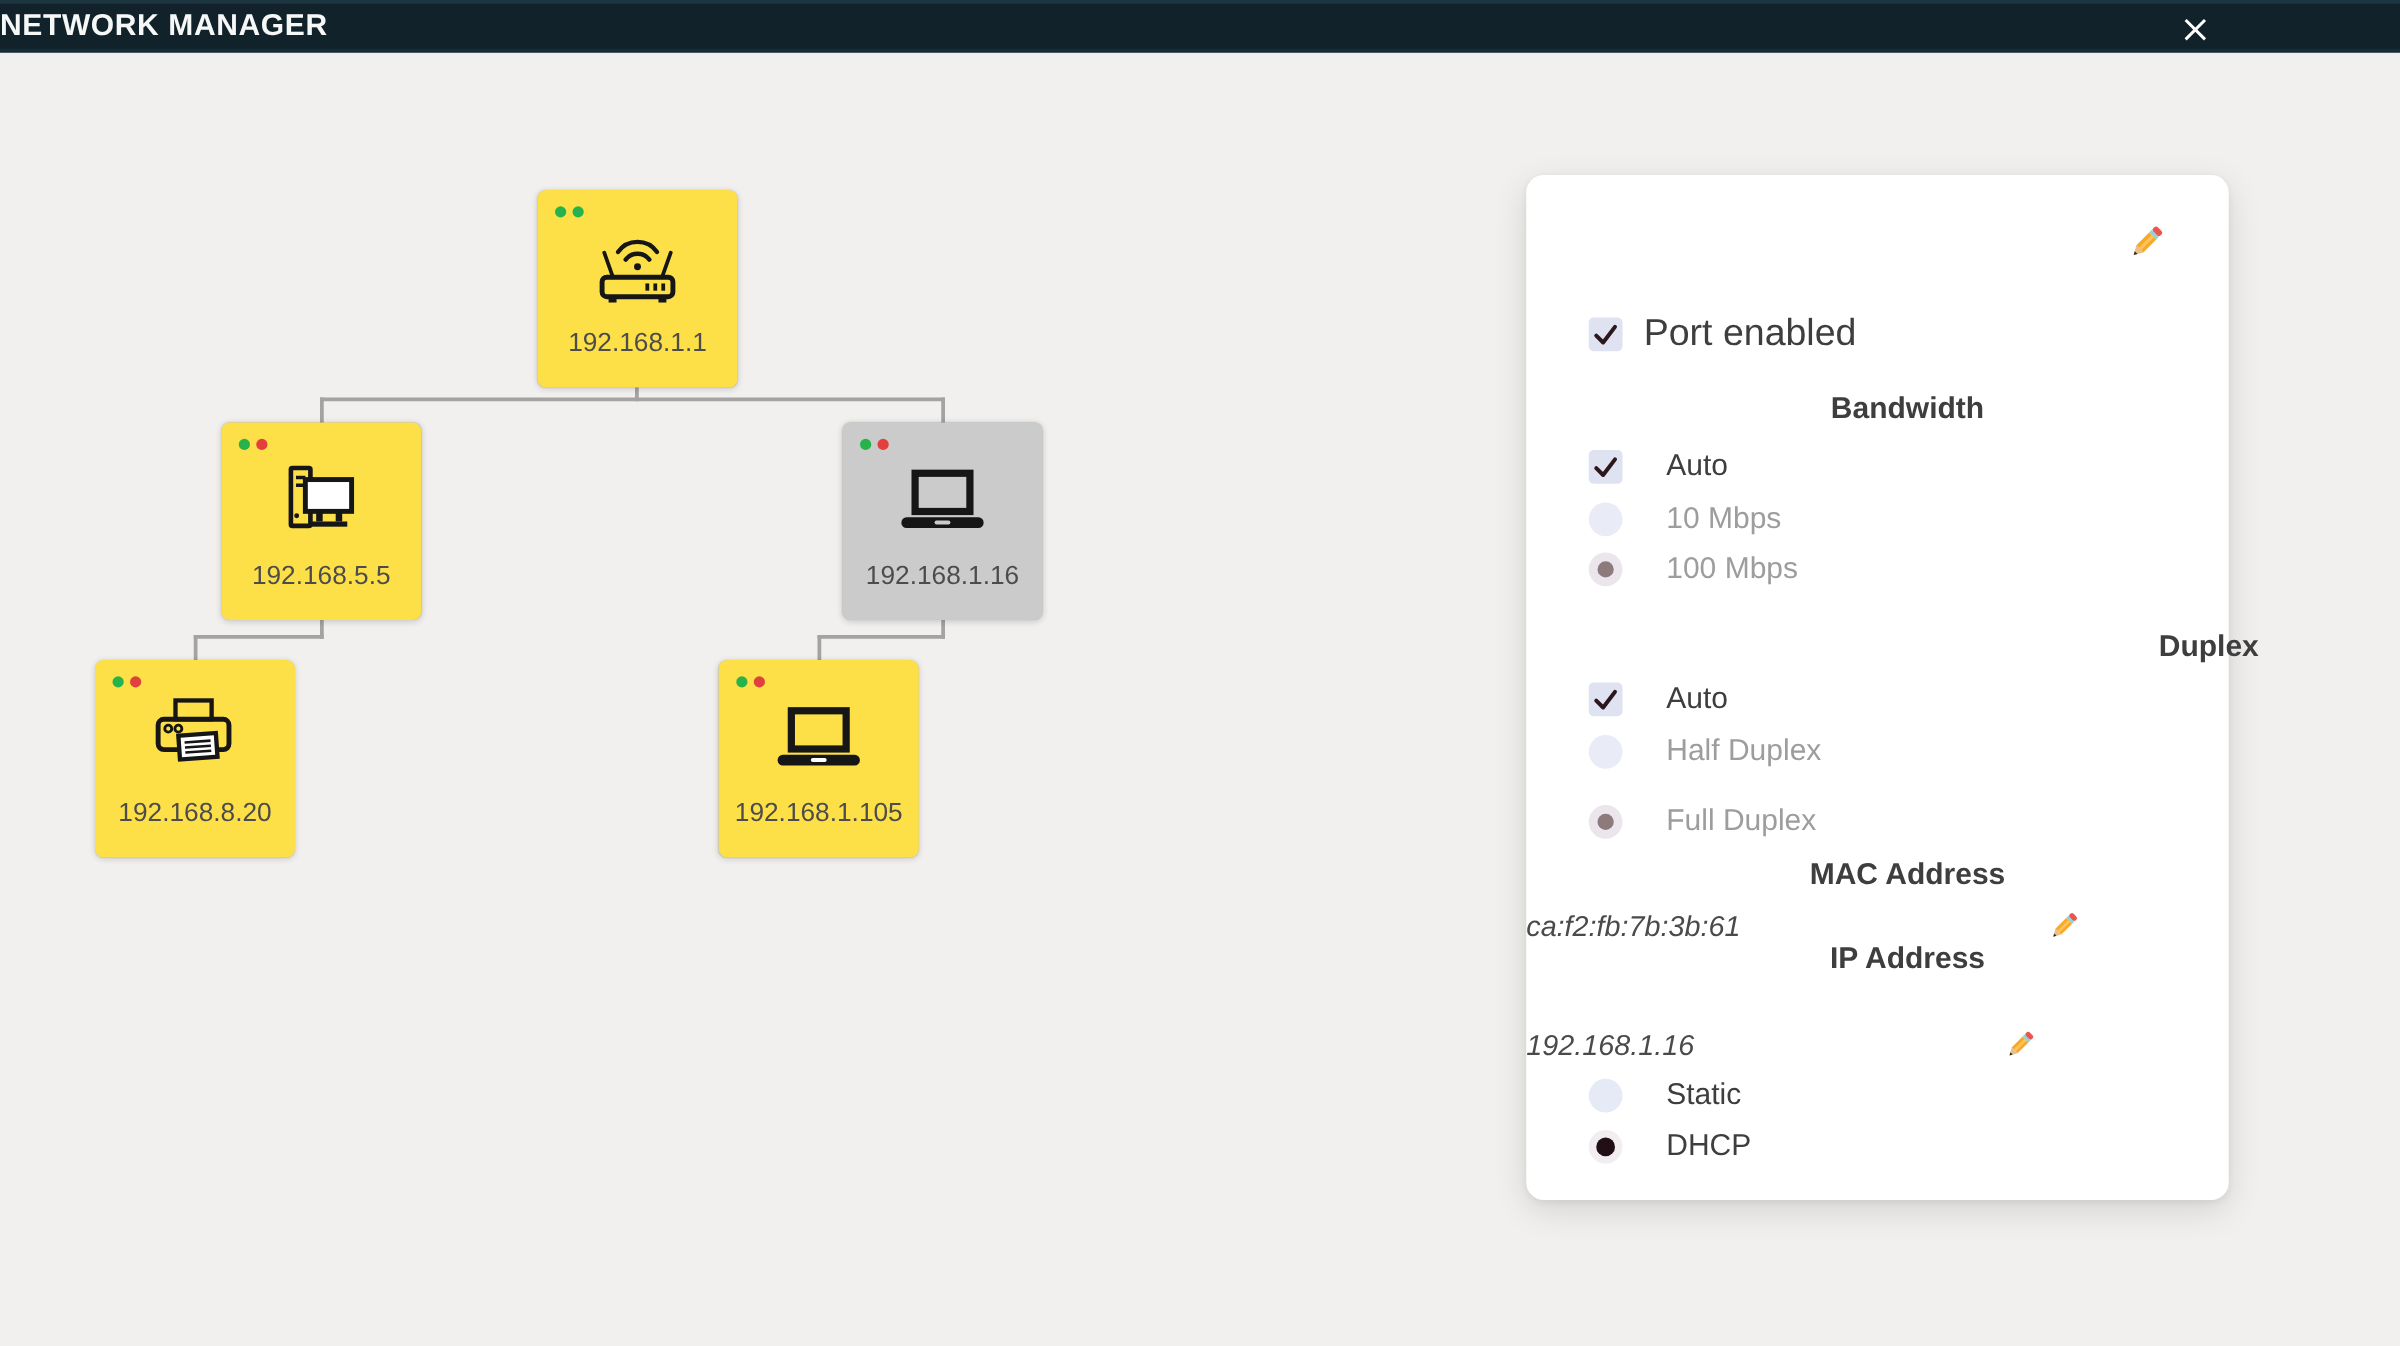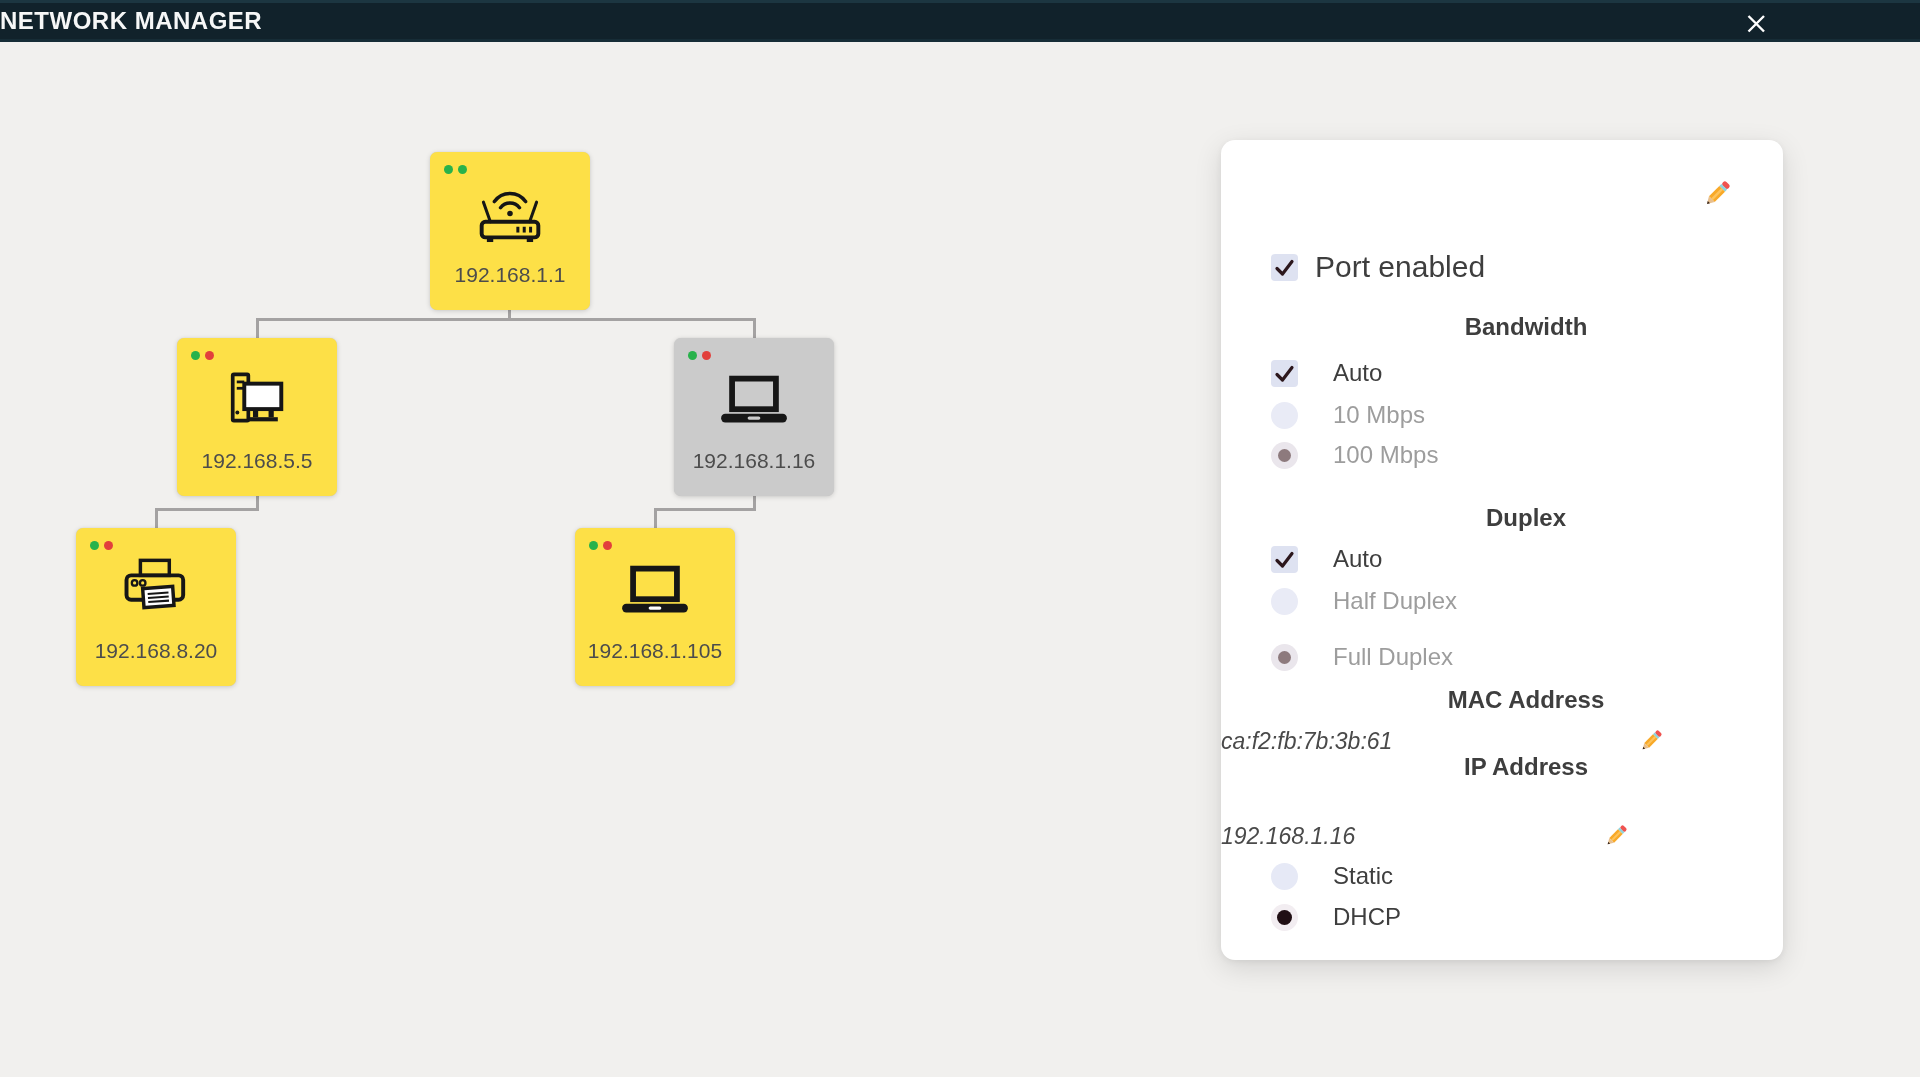--- a/index.html
+++ b/index.html
@@ -248,21 +248,21 @@
   <div class="row" style="top:260px;">
     <span class="radio"></span>
     <span class="opt-label dim">10 Mbps</span>
   </div>
 
   <div class="row" style="top:300px;">
     <span class="radio dotted"></span>
     <span class="opt-label dim">100 Mbps</span>
   </div>
 
-  <div class="sec-head" style="top:363px;">Duplex</div>
+  <div class="sec-head" style="top:363px;text-align:right;">Duplex</div>
 
   <div class="row" style="top:404px;">
     <span class="checkbox">
       <svg width="27" height="27" viewBox="0 0 27 27">
         <polyline points="6,14.5 11.5,20 21,7.5" fill="none" stroke="#2c171c" stroke-width="3.2" stroke-linecap="round" stroke-linejoin="round"></polyline>
       </svg>
     </span>
     <span class="opt-label">Auto</span>
   </div>
 

